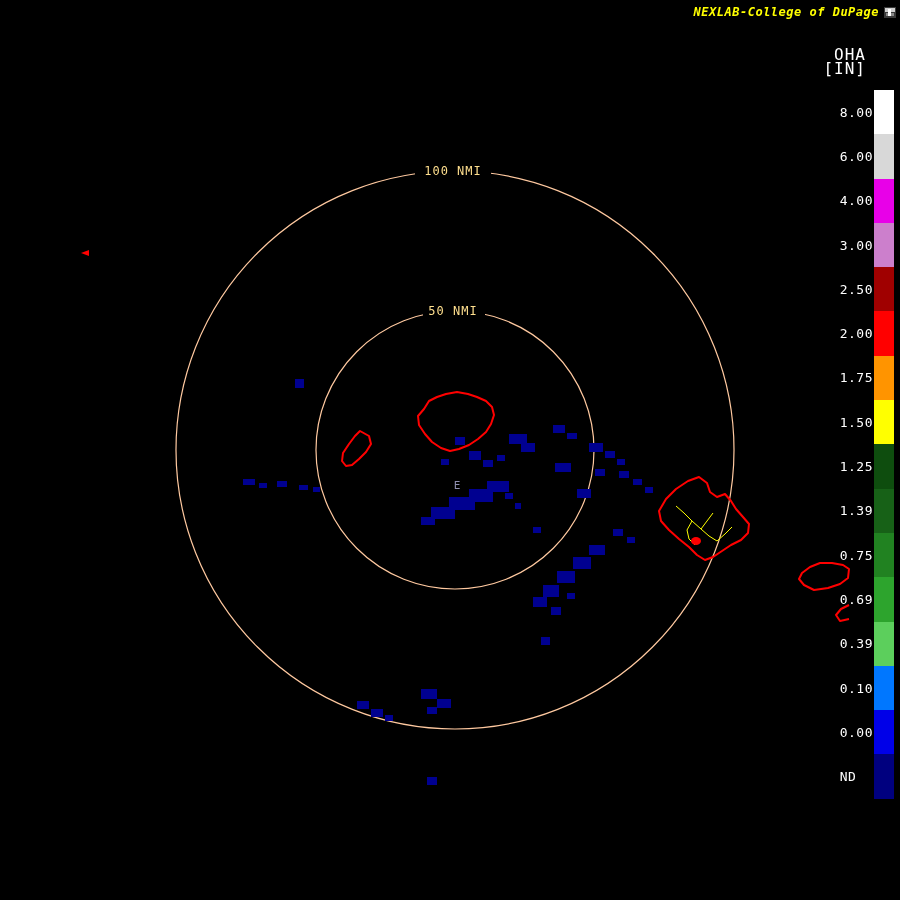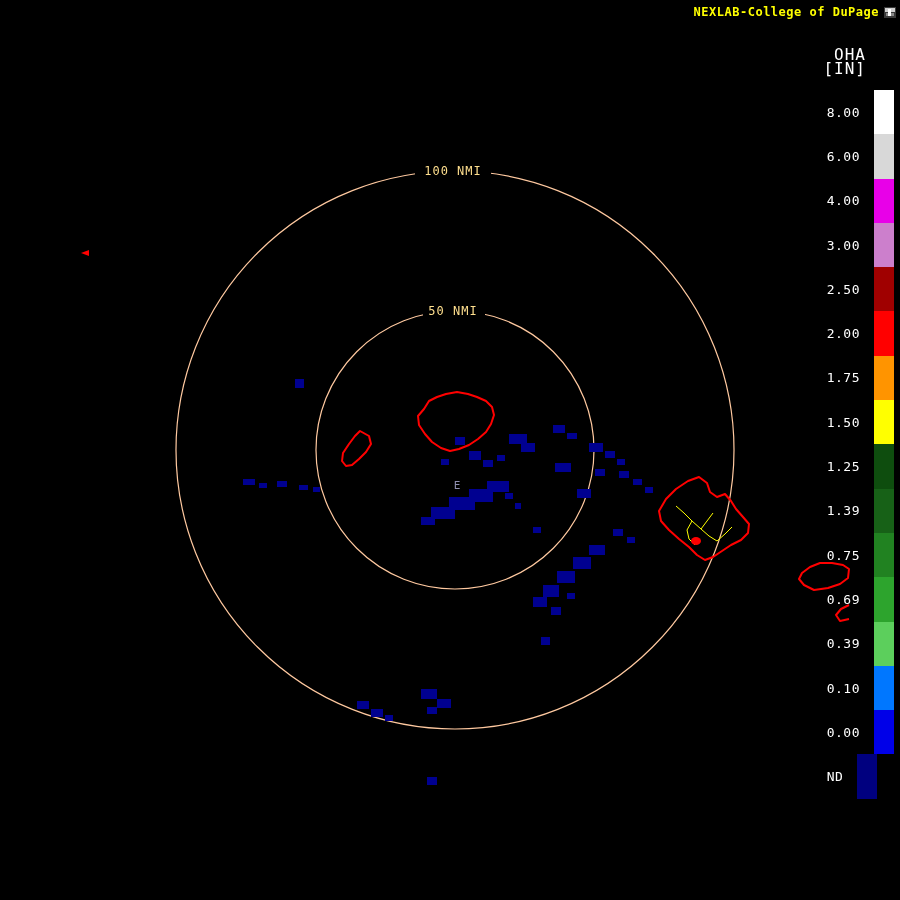--- a/index.html
+++ b/index.html
@@ -3,29 +3,29 @@
 <meta charset="utf-8">
 <style>
   html,body{margin:0;padding:0;background:#000;}
   .screen{
     position:relative;width:900px;height:900px;background:#000;overflow:hidden;
     font-family:"DejaVu Sans Mono","Liberation Mono",monospace;
   }
   svg{position:absolute;left:0;top:0;}
   .brand{
     position:absolute;top:5px;right:4px;display:flex;align-items:center;gap:5px;
-    font-size:12px;font-weight:bold;letter-spacing:0.5px;
+    font-size:12px;font-weight:bold;letter-spacing:0.5px;font-style:italic;
   }
   .brand-icon{display:inline-block;width:12px;height:13px;position:relative;}
   .legend-header{
     position:absolute;top:48px;right:34px;text-align:right;
     font-size:16px;line-height:14px;letter-spacing:1px;
   }
   .legend{position:absolute;top:90px;right:6px;}
-  .legend-row{display:flex;justify-content:flex-start;align-items:center;gap:14px;height:44.3px;}
+  .legend-row{display:flex;justify-content:space-between;align-items:center;gap:1px;height:44.3px;}
   .legend-label{font-size:13px;letter-spacing:0.5px;}
   .legend-swatch{width:20px;height:44.3px;}
   .caption{
     position:absolute;left:0;right:0;bottom:2px;text-align:center;
     font-size:13px;letter-spacing:1.5px;font-weight:bold;
   }
   text{font-family:"DejaVu Sans Mono","Liberation Mono",monospace;}
 </style>
 </head>
 <body>

